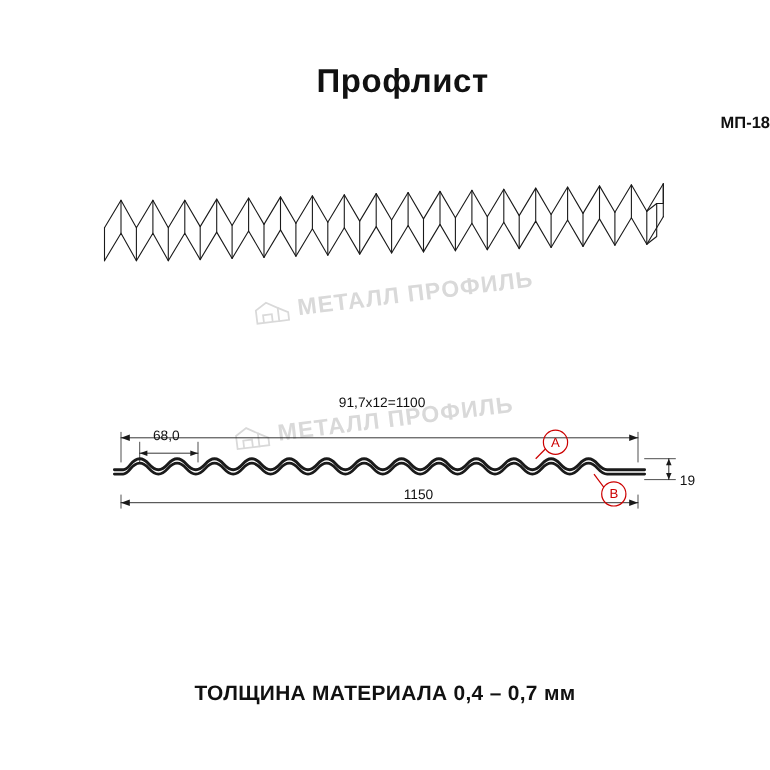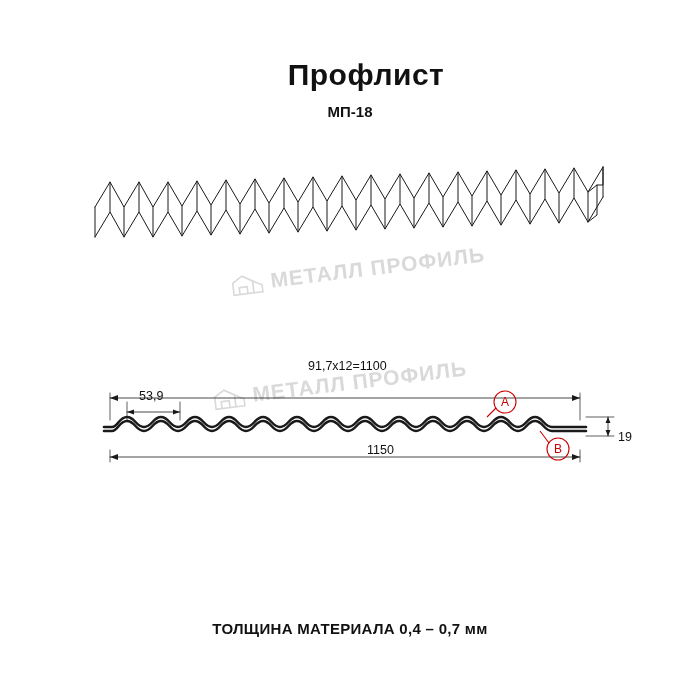--- a/index.html
+++ b/index.html
@@ -31,32 +31,32 @@
     font-weight: bold;
     letter-spacing: 0.5px;
     color: #111;
     padding-left: 16px;
   }
   .subtitle {
     position: absolute;
     top: 103px;
     left: 0;
     width: 700px;
+    text-align: right;
+    font-size: 15px;
+    font-weight: bold;
+    color: #111;
+  }
+  .footer {
+    position: absolute;
+    top: 620px;
+    left: 0;
+    width: 700px;
     text-align: center;
-    font-size: 15px;
-    font-weight: bold;
-    color: #111;
-  }
-  .footer {
-    position: absolute;
-    top: 620px;
-    left: 0;
-    width: 700px;
-    text-align: center;
-    font-size: 15px;
+    font-size: 19px;
     font-weight: bold;
     letter-spacing: 0.3px;
     color: #111;
   }
   .art {
     position: absolute;
     top: 0;
     left: 0;
   }
   .wm {
@@ -271,21 +271,21 @@
 
     <g fill="none" stroke="#cc0000" stroke-width="1.1">
       <circle cx="505" cy="402" r="11"></circle>
       <path d="M496,408 L487,417"></path>
       <circle cx="558" cy="449" r="11"></circle>
       <path d="M549,443 L540,431"></path>
     </g>
   </svg>
 
   <div class="dimtext" style="top:359px; left:308px;">91,7х12=1100</div>
-  <div class="dimtext" style="top:389px; left:139px;">53,9</div>
+  <div class="dimtext" style="top:389px; left:139px;">68,0</div>
   <div class="dimtext" style="top:443px; left:327px;margin-left:40px;">1150</div>
   <div class="dimtext" style="top:430px; left:618px;">19</div>
 
   <div class="callout-label" style="top:395px; left:501px;">A</div>
   <div class="callout-label" style="top:442px; left:554px;">B</div>
 
   <div class="footer">ТОЛЩИНА МАТЕРИАЛА 0,4 – 0,7 мм</div>
 
 </div>
 

